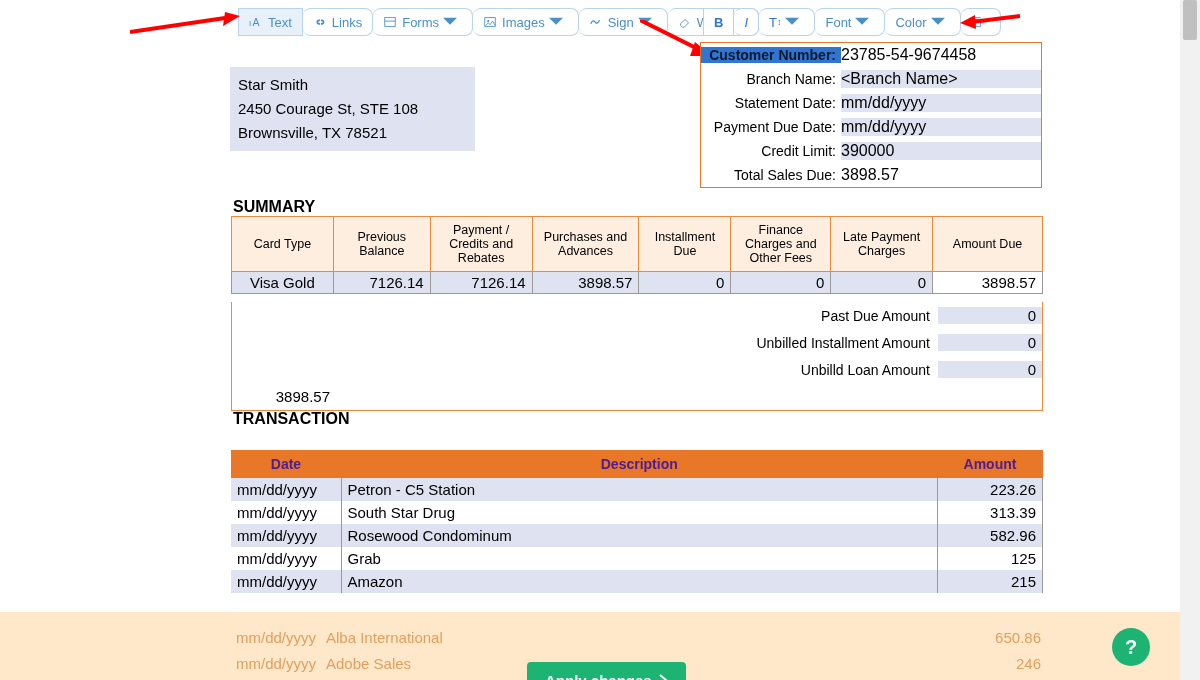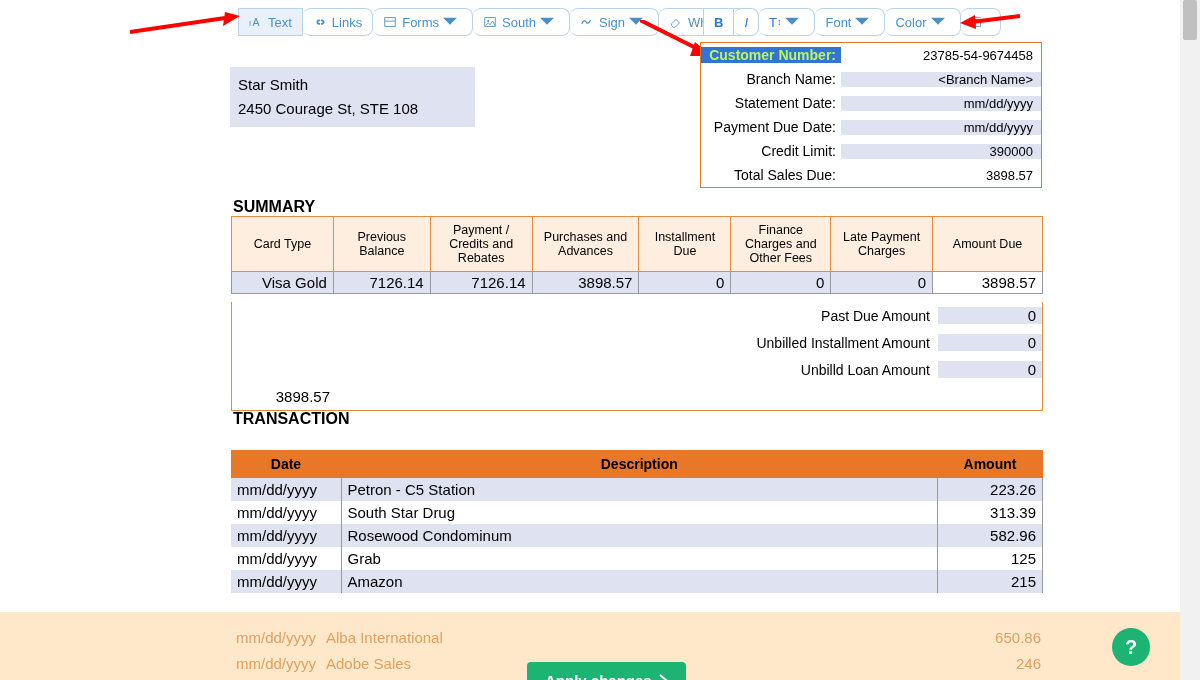--- a/index.html
+++ b/index.html
@@ -20,43 +20,43 @@
   
   .arrow { position: absolute; pointer-events: none; }
 
   
   .cust-block { position: absolute; left: 230px; top: 67px; width: 245px; background: #dfe2f1; padding: 6px 8px; font-size: 15px; line-height: 1.6; }
   
   
   .info-box { position: absolute; left: 700px; top: 42px; width: 342px; border: 1px solid #e87728; padding: 0; }
   .info-row { display: flex; height: 24px; align-items: center; }
   .info-label { width: 140px; text-align: right; padding-right: 5px; font-size: 14px; }
-  .info-row.first .info-label { background: #2f75d1; color: #bef264; font-weight: bold; }
-  .info-val { flex: 1; text-align: right; padding-right: 8px; font-size: 13px; background: #dfe2f1; }
+  .info-row.first .info-label { background: #2f75d1; color: #0f172a; font-weight: bold; }
+  .info-val { flex: 1; text-align: left; padding-right: 8px; font-size: 16px; background: #dfe2f1; }
   .info-row.first .info-val { background: #fff; }
   .info-row.nv .info-val { background: #fff; }
 
   
   .section-title { font-weight: bold; font-size: 16px; }
   .summary-title { position: absolute; left: 233px; top: 198px; }
   .summary-table { position: absolute; left: 231px; top: 216px; width: 812px; border-collapse: collapse; }
   .summary-table th { border: 1px solid #e88b3c; background: #fdeee0; font-size: 12.5px; font-weight: normal; padding: 6px 4px; height: 50px; }
   .summary-table td { border: 1px solid #999; font-size: 15px; padding: 2px 6px; text-align: right; background: #dfe2f1; }
-  .summary-table td.first { text-align: right; }
+  .summary-table td.first { text-align: center; }
   .summary-footer { position: absolute; left: 231px; top: 292px; width: 812px; border: 1px solid #e88b3c; border-top: none; margin-top: 10px; }
   .sf-row { display: flex; height: 27px; align-items: center; }
   .sf-label { width: 706px; text-align: right; padding-right: 8px; font-size: 14px; }
   .sf-val { width: 104px; text-align: right; padding-right: 6px; font-size: 15px; background: #dfe2f1; }
   .sf-row.last .sf-label { font-size: 14px; }
   .sf-row.last .sf-val { background: #fff; font-weight: normal; }
 
   
   .trans-title { position: absolute; left: 233px; top: 410px; }
   .trans-table { position: absolute; left: 231px; top: 450px; width: 812px; border-collapse: collapse; }
-  .trans-table th { background: #e87728; color: #000000; font-weight: bold; font-size: 14px; padding: 6px; }
+  .trans-table th { background: #e87728; color: #4c1d95; font-weight: bold; font-size: 14px; padding: 6px; }
   .trans-table td { font-size: 15px; padding: 3px 6px; border-right: 1px solid #999; }
   .trans-table tr.odd td { background: #dfe2f1; }
   .trans-table tr.even td { background: #fff; }
   .trans-table td.date { width: 110px; }
   .trans-table td.amt { width: 100px; text-align: right; }
 
   
   .bottom-fade { position: absolute; left: 0; top: 612px; width: 1180px; height: 68px; background: rgba(255,229,195,0.9); }
   .apply-btn { position: absolute; left: 527px; top: 662px; background: #1cb373; color: #fff; border: none; border-radius: 4px; padding: 10px 18px; font-size: 15px; font-weight: bold; display: inline-flex; align-items: center; cursor: pointer; }
   .apply-btn .chev { margin-left: 6px; }
@@ -106,21 +106,21 @@
         </span>
     </div>
     <div class="tb-btn">
       <span class="ico">
           <svg viewBox="0 0 16 16">
             <rect x="2" y="3" width="12" height="10" stroke="#4a90c7" fill="none"></rect>
             <circle cx="6" cy="7" r="1.2" fill="#4a90c7"></circle>
             <path d="M3 12l3-3 2 2 3-4 3 5" stroke="#4a90c7" fill="none"></path>
           </svg>
         </span>
-      <span>South</span>
+      <span>Images</span>
       <span class="ico" style="margin-left:4px">
           <svg viewBox="0 0 10 6" width="8" height="6">
             <path d="M0 0l5 5 5-5z" fill="#4a90c7"></path>
           </svg>
         </span>
     </div>
     <div class="tb-btn">
       <span class="ico">
           <svg viewBox="0 0 16 16">
             <path d="M2 10c2-4 4-4 5-2s3 2 5-2" stroke="#4a90c7" fill="none" stroke-width="1.5"></path>
@@ -189,20 +189,21 @@
     <polygon points="55,22 72,36 50,36" fill="#f00"></polygon>
   </svg>
   <svg class="arrow" style="left:960px;top:10px" width="60" height="20">
     <line x1="60" y1="6" x2="12" y2="12" stroke="#f00" stroke-width="4"></line>
     <polygon points="15,5 0,13 16,19" fill="#f00"></polygon>
   </svg>
 
   <div class="cust-block">
     <div>Star Smith</div>
     <div>2450 Courage St, STE 108</div>
+    <div>Brownsville, TX 78521</div>
   </div>
 
   <div class="info-box">
     <div class="info-row first">
       <div class="info-label">Customer Number:</div>
       <div class="info-val">23785-54-9674458</div>
     </div>
     <div class="info-row">
       <div class="info-label">Branch Name:</div>
       <div class="info-val">&lt;Branch Name&gt;</div>

